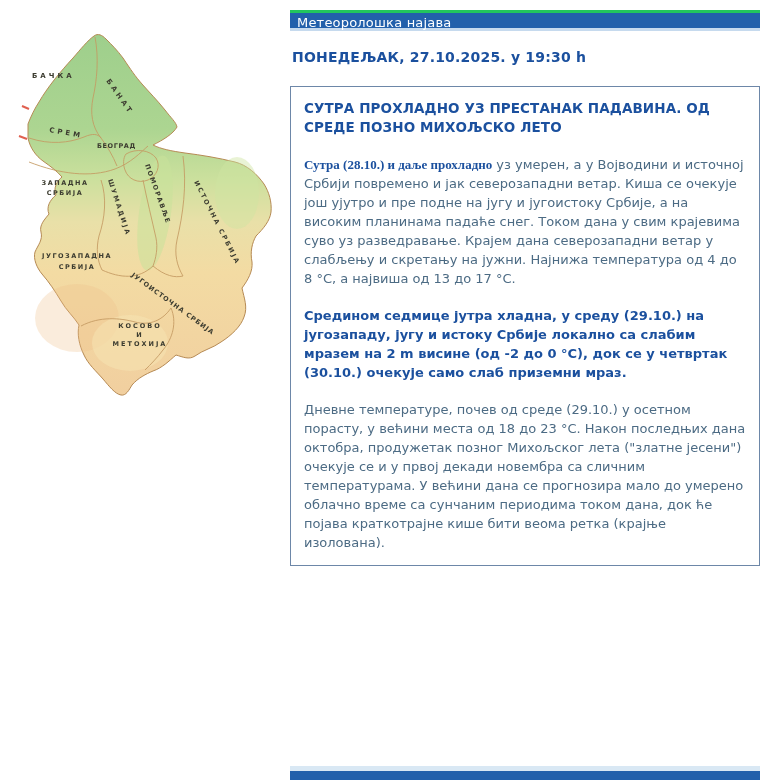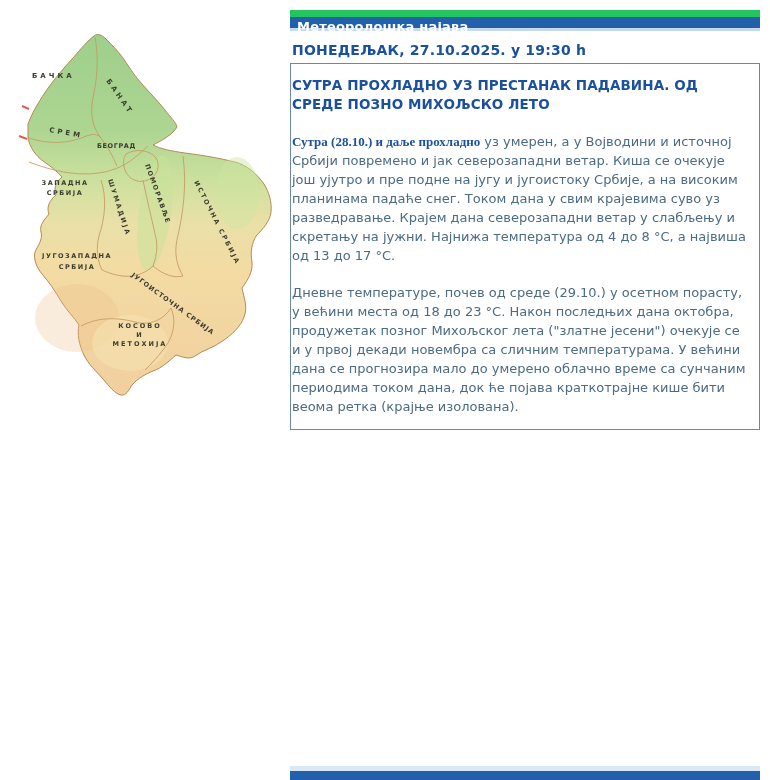--- a/index.html
+++ b/index.html
@@ -21,41 +21,41 @@
   .map-wrap{position:absolute;left:5px;top:28px;width:280px;height:368px;}
   .map-wrap svg{display:block;}
   .map-label{
     font-family:"DejaVu Sans","Liberation Sans",sans-serif;
     font-weight:bold;fill:#3c3c30;
   }
   
   .content{position:absolute;left:290px;top:10px;width:470px;}
   .section-bar{
     height:21px;background:var(--bar_blue);
-    border-top:7px solid #22c55e;
+    border-top:3px solid #22c55e;
     border-bottom:3px solid var(--bar_underline);
-    color:#ffffff;font-size:13px;font-weight:bold;
+    color:#ffffff;font-size:13px;font-weight:normal;
     line-height:20px;padding-left:7px;
     letter-spacing:0.2px;
   }
   .date-heading{
-    margin:11px 0 0 2px;
+    margin:18px 0 0 2px;
     color:var(--heading_blue);
     font-size:14px;font-weight:bold;letter-spacing:0.2px;
   }
   .body-text{
     color:var(--body_text);
     font-size:13px;line-height:19px;
   }
   .intro{margin:23px 0 0 2px;}
   .forecast-box{
-    margin-top:5px;
+    margin-top:21px;
     border:1px solid var(--box_border);
     background:#ffffff;
-    padding:12px 13px 13px 1px;
+    padding:12px 13px 13px 13px;
   }
   .box-headline{
     color:var(--heading_blue);
     font-size:13.5px;font-weight:bold;line-height:19px;
     letter-spacing:0.1px;
   }
   .forecast-box p{margin-top:18px;}
   .blue-bold{color:var(--heading_blue);font-weight:bold;font-family:Liberation Serif, serif;}
   .bold-blue-para{
     color:var(--heading_blue);font-weight:bold;
@@ -153,20 +153,21 @@
     </div>
 
     <h2 class="date-heading">ПОНЕДЕЉАК, 27.10.2025. у 19:30 h</h2>
 
 
     <div class="forecast-box">
       <h3 class="box-headline">СУТРА ПРОХЛАДНО УЗ ПРЕСТАНАК ПАДАВИНА. ОД СРЕДЕ ПОЗНО МИХОЉСКО ЛЕТО</h3>
 
       <p class="body-text"><span class="blue-bold">Сутра (28.10.) и даље прохладно</span><span> уз умерен, а у Војводини и источној Србији повремено и јак северозападни ветар. Киша се очекује још ујутро и пре подне на југу и југоистоку Србије, а на високим планинама падаће снег. Током дана у свим крајевима суво уз разведравање. Крајем дана северозападни ветар у слабљењу и скретању на јужни. Најнижа температура од 4 до 8 °C, а највиша од 13 до 17 °C.</span></p>
 
+      <p class="bold-blue-para">Средином седмице јутра хладна, у среду (29.10.) на југозападу, југу и истоку Србије локално са слабим мразем на 2 m висине (од -2 до 0 °C), док се у четвртак (30.10.) очекује само слаб приземни мраз.</p>
 
       <p class="body-text">Дневне температуре, почев од среде (29.10.) у осетном порасту, у већини места од 18 до 23 °C. Након последњих дана октобра, продужетак позног Михољског лета ("златне јесени") очекује се и у првој декади новембра са сличним температурама. У већини дана се прогнозира мало до умерено облачно време са сунчаним периодима током дана, док ће појава краткотрајне кише бити веома ретка (крајње изолована).</p>
     </div>
 
   </div>
 
   <div class="next-bar"></div>
 
 </div>
 

